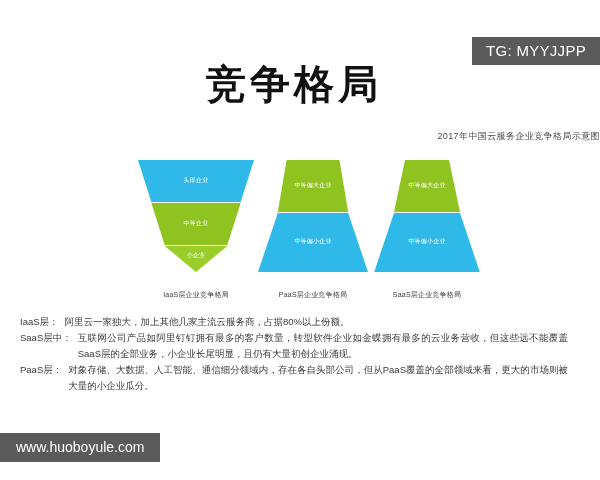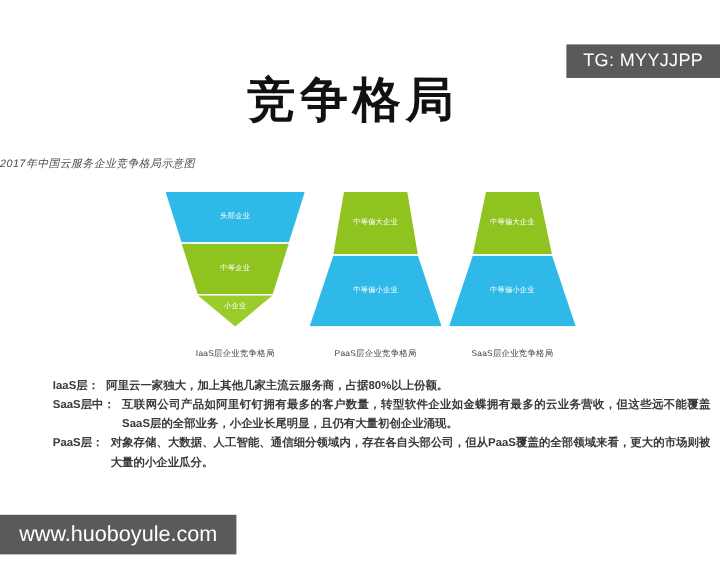--- a/index.html
+++ b/index.html
@@ -41,25 +41,24 @@
     font-weight: bold;
     color: #111111;
     letter-spacing: 4px;
     line-height: 1.1;
   }
   .subtitle {
     position: absolute;
     top: 130px;
     left: 0;
     width: 600px;
-    text-align: left;
+    text-align: right;
     font-size: 9px;
     color: #4a4a4a;
     letter-spacing: 0.4px;
-    font-style: italic;
   }
 
   
   .diagram {
     position: absolute;
     top: 160px;
     left: 0;
     width: 600px;
     height: 140px;
   }
@@ -141,26 +140,25 @@
   #fig-saas .b2 {
     top: 53px; height: 59px;
     background: var(--cyan);
     clip-path: polygon(20% 0%, 80% 0%, 98% 100%, 2% 100%);
   }
 
   
   .body-text {
     position: absolute;
     top: 314px;
-    left: 44px;
+    left: 20px;
     width: 548px;
     font-size: 9.5px;
     line-height: 16px;
     color: #3a3a3a;
-    font-weight: bold;
   }
   .para {
     display: flex;
     align-items: flex-start;
   }
   .para-label {
     flex: 0 0 auto;
     white-space: nowrap;
     padding-right: 6px;
   }
@@ -169,21 +167,21 @@
     text-align: justify;
   }
 
   
   .watermark {
     position: absolute;
     bottom: 18px;
     left: 0;
     background: #5a5a5a;
     color: #ffffff;
-    font-size: 18px;
+    font-size: 14px;
     padding: 7px 16px 8px 16px;
     line-height: 1;
     white-space: nowrap;
   }
 
   body {
     --cyan: #2fb9e8;
     --green: #8ec320;
     --green-light: #99cd2a;
   }

